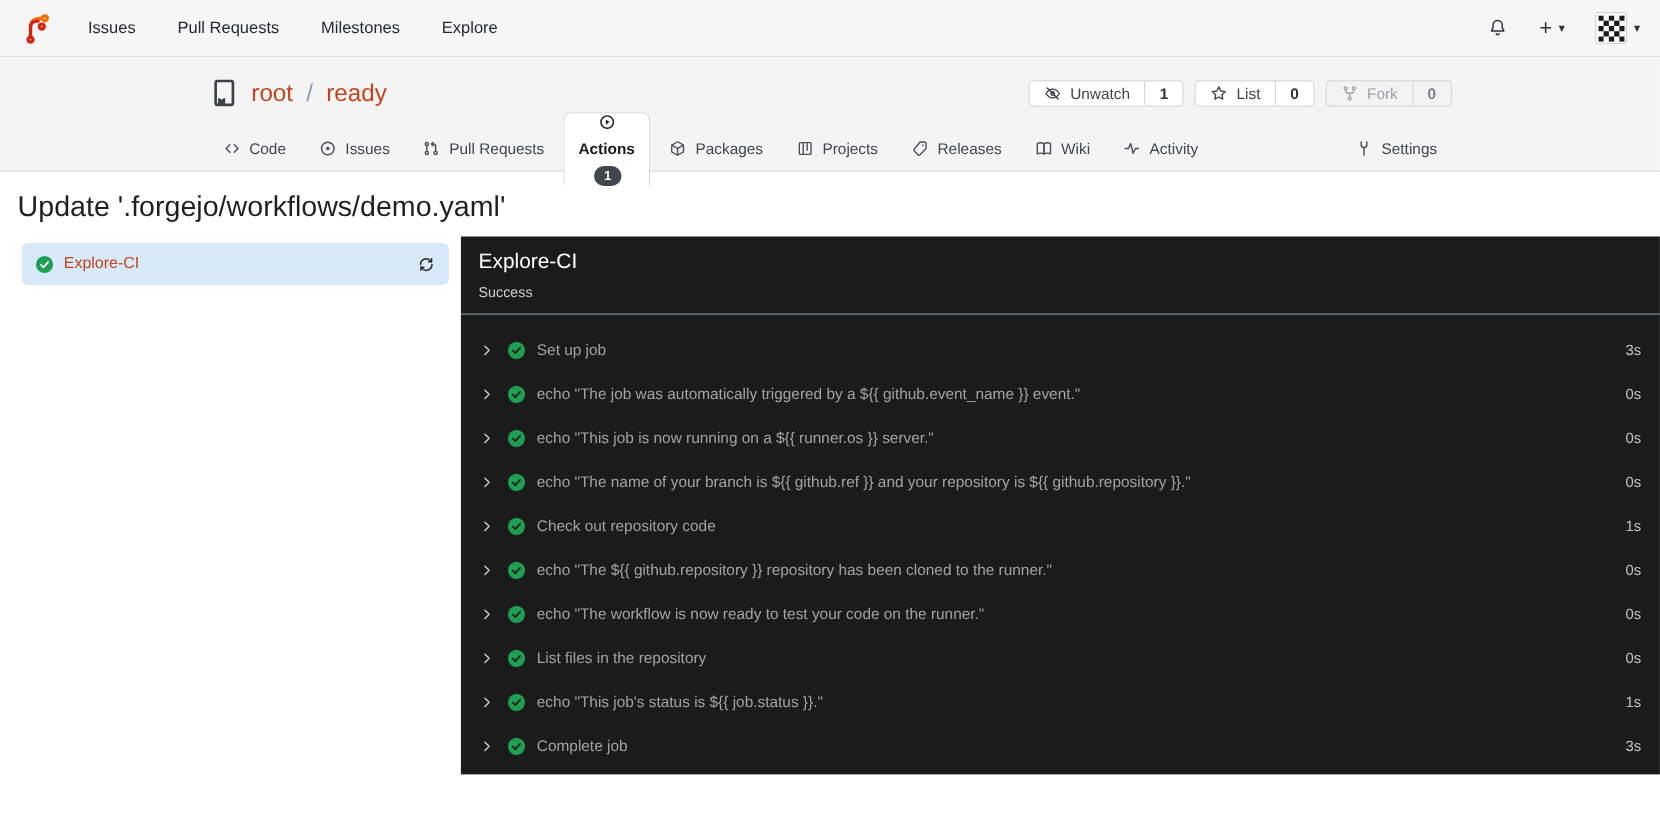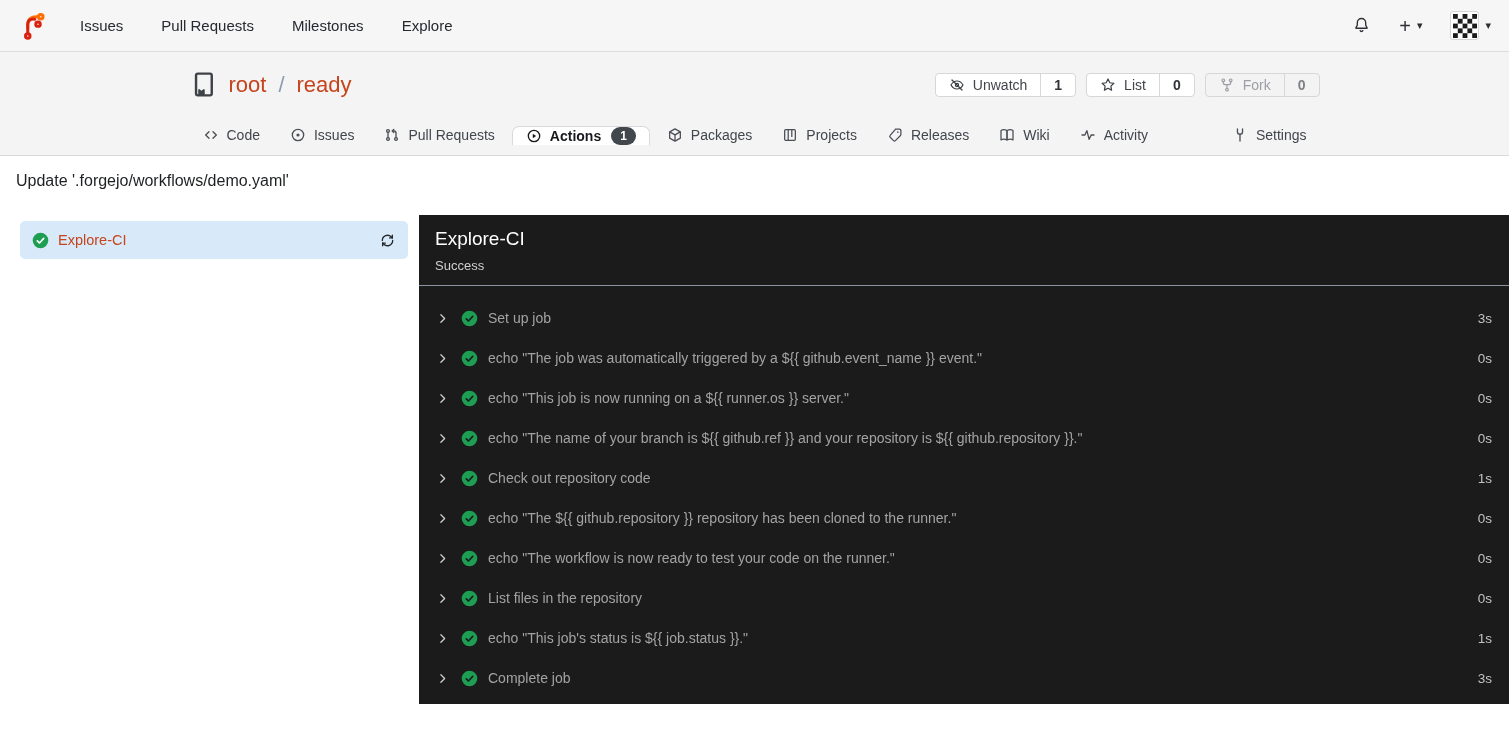--- a/index.html
+++ b/index.html
@@ -32,27 +32,27 @@
   .ab-main { display:flex; align-items:center; gap:8px; padding:0 13px; }
   .ab-count { display:flex; align-items:center; padding:0 13px; border-left:1px solid #d6d7d9; font-weight:700; color:#303338; }
   .action-btn.disabled { background:#f3f3f4; color:#9d9fa4; cursor:default; }
   .action-btn.disabled .ab-count { color:#7e8186; }
 
   
   .repo-tabs { display:flex; align-items:center; gap:4px; margin-top:15px; height:41px; }
   .tab { display:flex; align-items:center; gap:8px; padding:0 13px; font-size:14px; color:#42464b; cursor:pointer; }
   .tab svg { flex:0 0 auto; }
   .tab.active { background:#fff; border:1px solid #d8d9db; border-bottom:none; border-radius:7px 7px 0 0;
-                font-weight:700; color:#17191c; margin-bottom:-1px; }
+                font-weight:700; color:#17191c; margin-bottom:-1px;flex-direction:column; }
   .tab-badge { background:#42474d; color:#fff; border-radius:10px; font-size:12px; font-weight:600;
                padding:2px 9px; margin-left:2px; }
   .tab-spacer { flex:1; }
 
   
-  .run-title { height:59px; padding:16px 16px 0 16px; font-size:16px; color:#1e2022; }
+  .run-title { height:59px; padding:16px 16px 0 16px; font-size:26px; color:#1e2022; }
   .run-body { display:flex; height:489px;margin-left:12px; }
   .jobs-col { width:407px; padding:6px 11px 0 8px; background:#fff; }
   .job-item { height:38px; display:flex; align-items:center; gap:9px; padding:0 12px;
               background:#d8eafa; border-radius:5px; cursor:pointer; }
   .job-name { color:#c5441c; font-size:14.5px; }
   .job-sync { margin-left:auto; display:flex; align-items:center; cursor:pointer; }
 
   .log-panel { flex:1; background:#1b1b1c; display:flex; flex-direction:column; }
   .log-header { padding:13px 16px 12px 16px; border-bottom:1px solid #8b93a0; }
   .log-title { color:#ffffff; font-size:19px; font-weight:400; }

